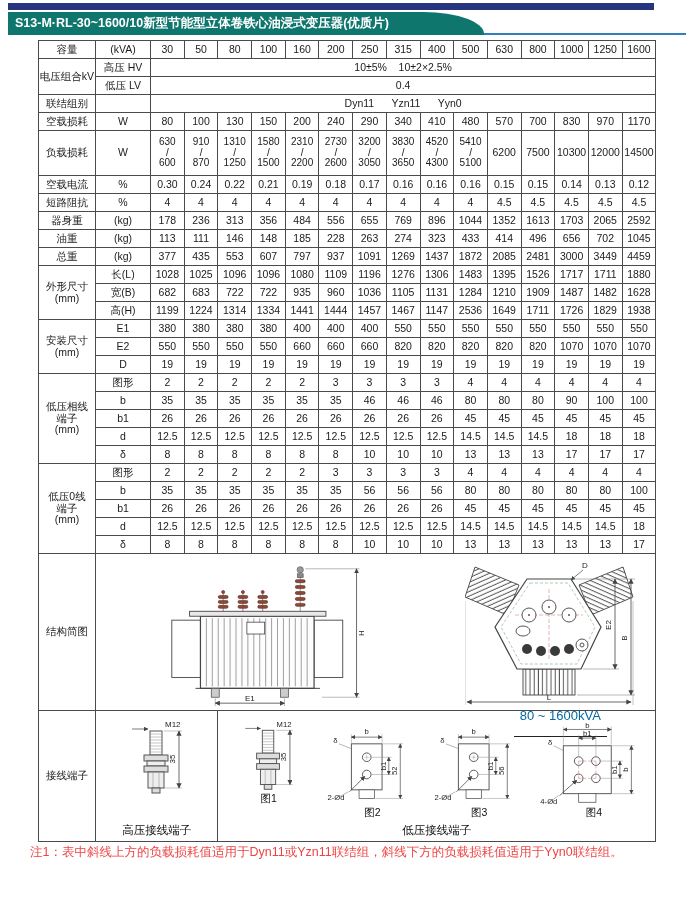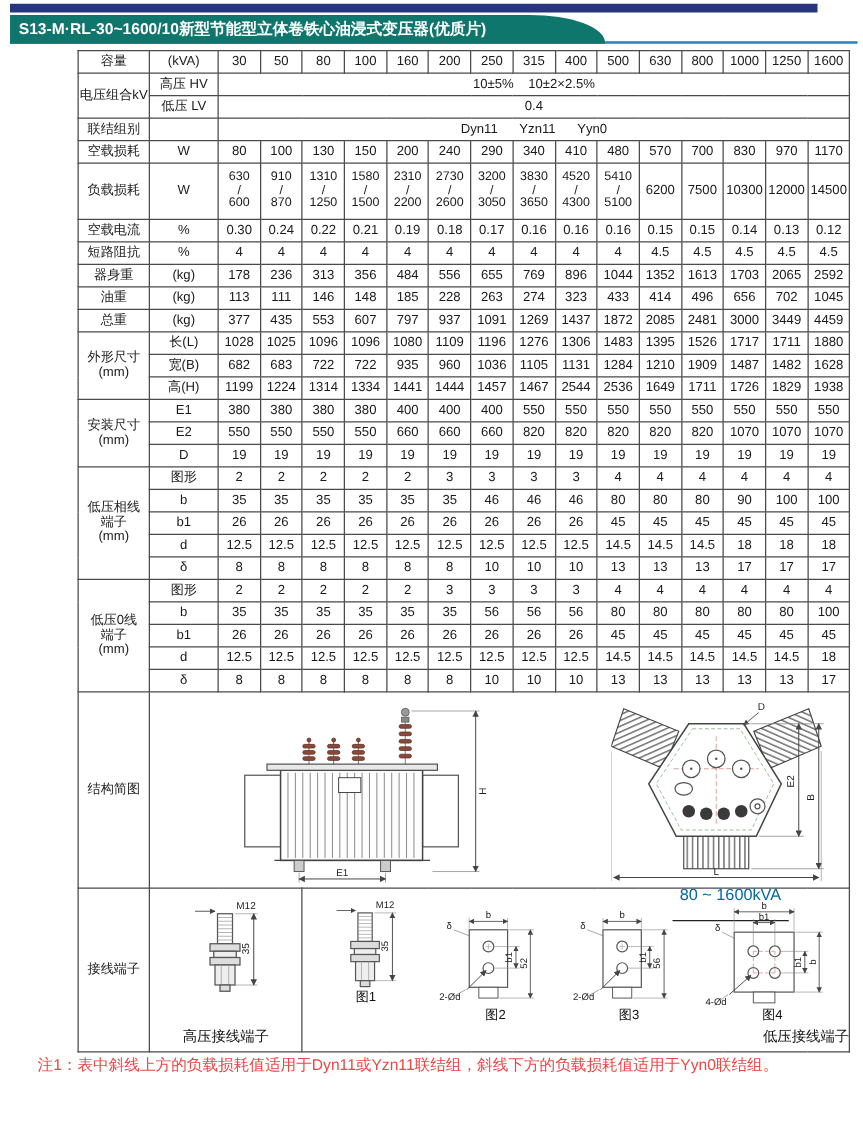--- a/index.html
+++ b/index.html
@@ -10,42 +10,42 @@
   .navybar{position:absolute;left:8px;top:3px;width:646px;height:7px;background:#26357d;}
   .banner-line{position:absolute;left:8px;top:33px;width:678px;height:2px;background:#2e7fbe;}
   .banner{
     position:absolute;left:8px;top:12px;width:476px;height:23px;box-sizing:border-box;
     background:#0f766e;border-top-right-radius:60px 22px;
     color:#fff;font-size:12.5px;font-weight:bold;line-height:23px;padding-left:7px;
     white-space:nowrap;overflow:hidden;
   }
   table.spec{
     position:absolute;left:38px;top:40px;width:618px;
-    border-collapse:collapse;table-layout:fixed;margin-left:24px;
+    border-collapse:collapse;table-layout:fixed;
   }
   table.spec td{
     border:1px solid #4a4a4a;text-align:center;vertical-align:middle;
     padding:0;height:17px;font-size:10.5px;line-height:1.12;background:#fff;
   }
   td.shade{background:#b9dcec;}
   td.glabel{white-space:pre-line;}
   tr.tall td{height:44px;}
   td.frac div{font-size:10px;line-height:1.08;}
   td.merged{text-align:center;padding-left:114px;white-space:pre;}
   td.figcell{vertical-align:top;background:#fff;}
   .struct-flex{display:flex;align-items:flex-start;justify-content:flex-start;padding:4px 0 0 60px;gap:90px;height:154px;box-sizing:border-box;}
   .topview-wrap{display:flex;flex-direction:column;align-items:center;}
   .kva-caption{font-size:13px;color:#0369a1;border-bottom:1.5px solid #222;padding:0 6px 12px 6px;margin-top:2px;}
   .term-cell{height:130px;}
   .hv-inner{display:flex;flex-direction:column;align-items:center;height:130px;box-sizing:border-box;padding-top:6px;}
   .lv-inner{display:flex;flex-direction:column;height:130px;box-sizing:border-box;padding-top:6px;}
   .lv-figs{display:flex;justify-content:space-around;align-items:flex-start;}
   .figblock{display:flex;flex-direction:column;align-items:center;}
   .figcap{font-size:10.5px;color:#111;margin-top:-2px;}
-  .term-caption{font-size:11.5px;color:#111;margin-top:auto;margin-bottom:4px;text-align:right;}
+  .term-caption{font-size:11.5px;color:#111;margin-top:auto;margin-bottom:4px;text-align:center;}
   .notes{position:absolute;left:30px;top:842px;width:648px;font-size:12.5px;line-height:21px;color:#ef4444;}
   svg text{fill:#222;font-size:8px;font-family:"Liberation Sans","DejaVu Sans",sans-serif;}
   svg{display:block;}
 </style>
 </head>
 <body>
 
 <svg width="0" height="0" style="position:absolute" aria-hidden="true">
   <defs>
     <marker id="ma" viewBox="0 0 10 10" refX="9" refY="5" markerWidth="6.5" markerHeight="6.5" orient="auto-start-reverse">
@@ -321,21 +321,21 @@
       <tr>
         <td>高(H)</td>
         <td>1199</td>
         <td>1224</td>
         <td>1314</td>
         <td>1334</td>
         <td>1441</td>
         <td>1444</td>
         <td>1457</td>
         <td>1467</td>
-        <td>2544</td>
+        <td>1147</td>
         <td>2536</td>
         <td>1649</td>
         <td>1711</td>
         <td>1726</td>
         <td>1829</td>
         <td>1938</td>
       </tr>
       <tr>
         <td class="glabel shade" rowspan="3">安装尺寸
 (mm)</td>

